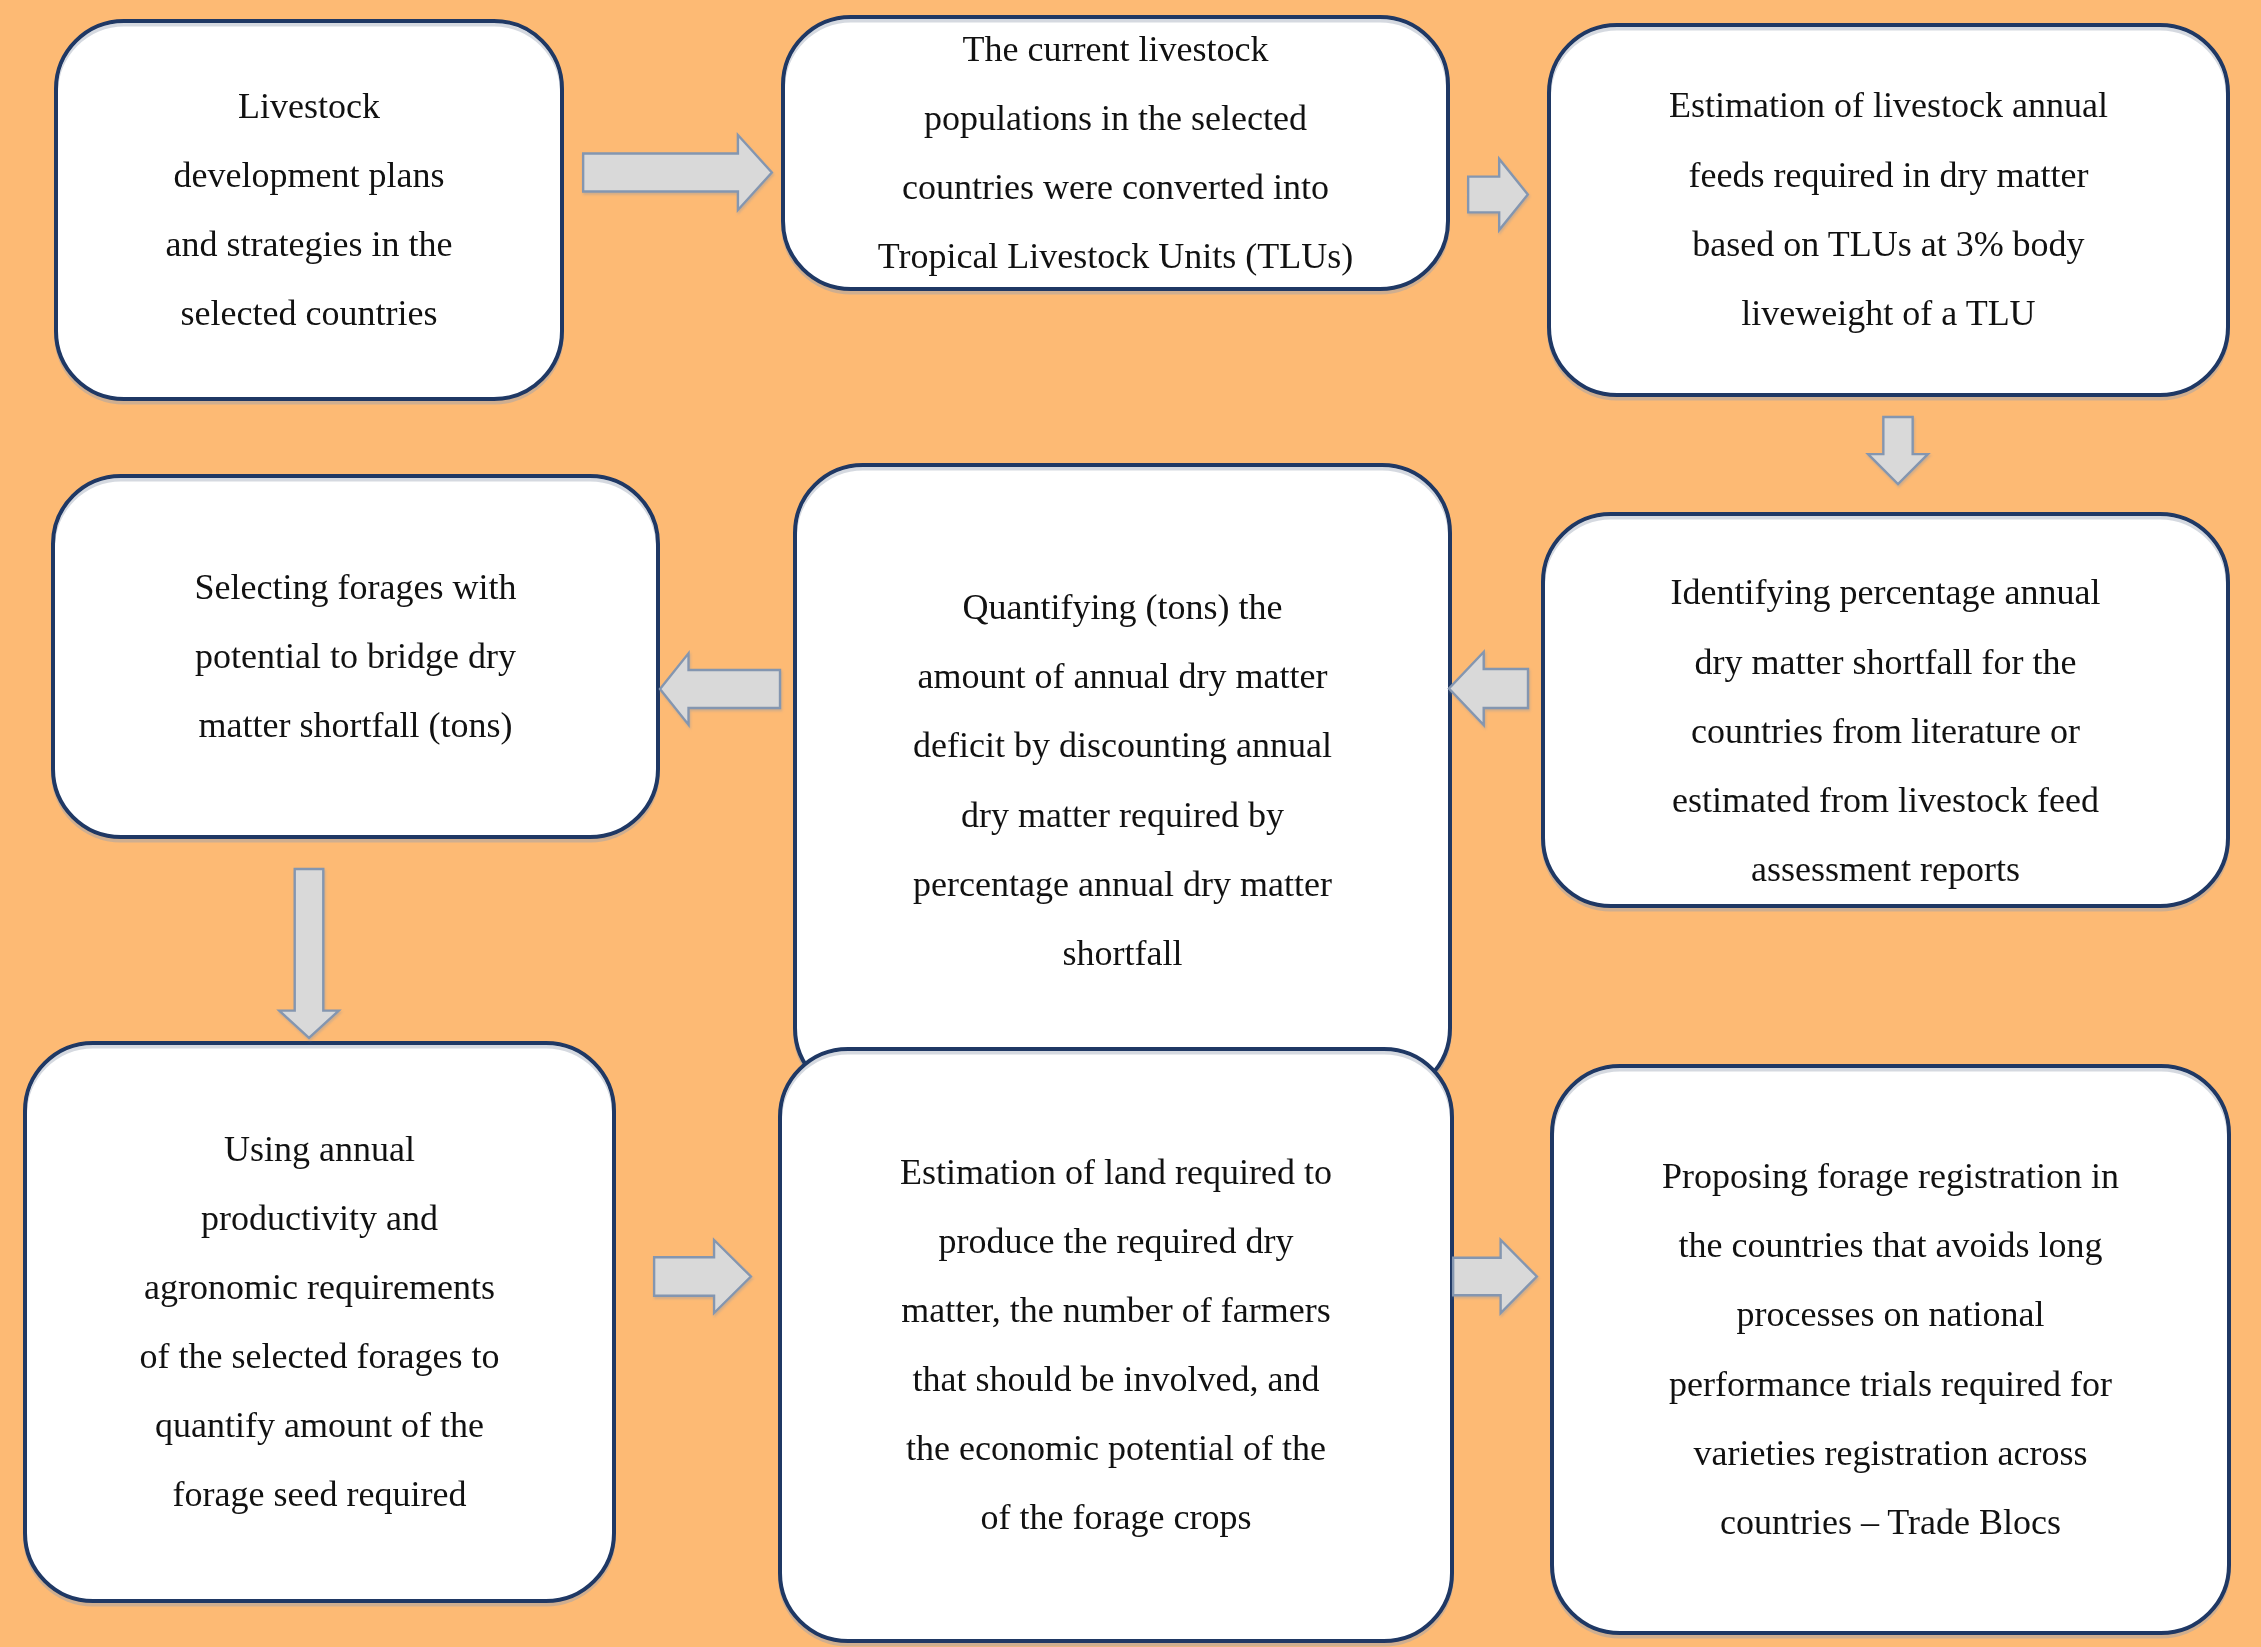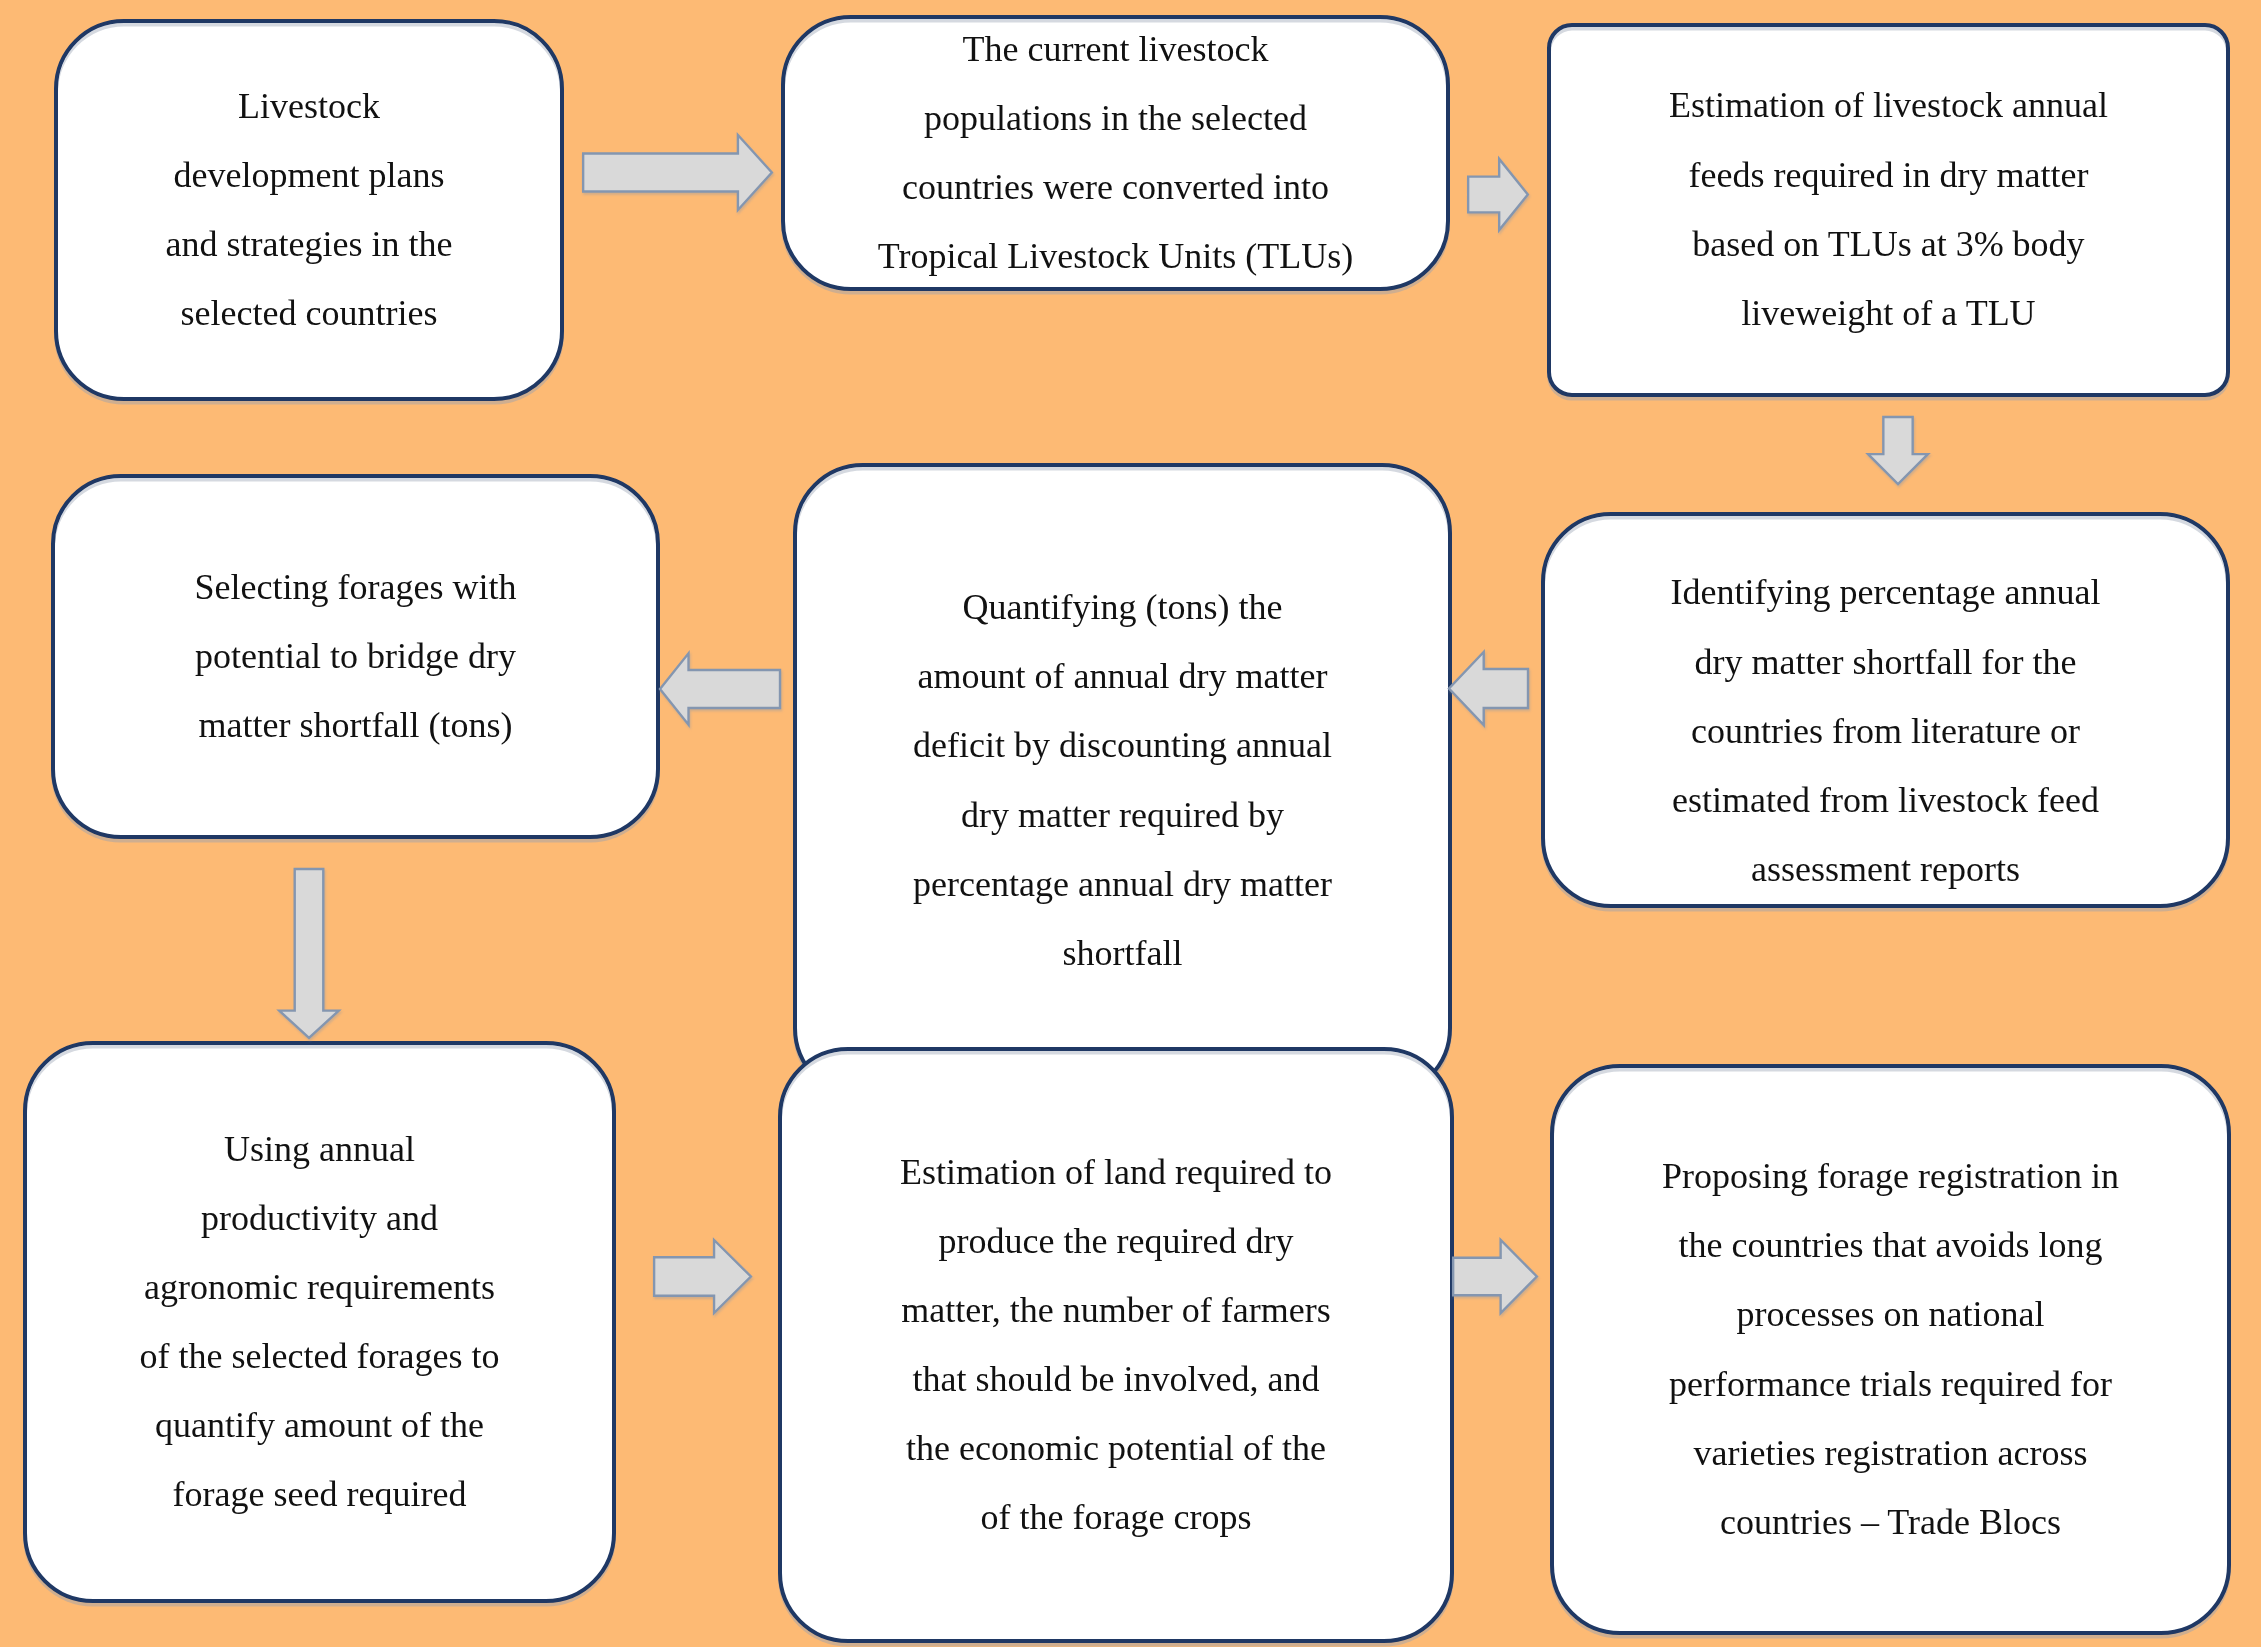--- a/index.html
+++ b/index.html
@@ -39,21 +39,21 @@
     filter: drop-shadow(1.8px 2.4px 1.2px rgba(140,150,168,0.38));
   }
   .arrow polygon {
     fill: #d9d9d9;
     stroke: #8496b0;
     stroke-width: 4;
   }
   
   .b1 { left: 54px;   top: 19px;   width: 510px;  height: 382px; }
   .b2 { left: 781px; top: 15px;   width: 669px; height: 276px; }
-  .b3 { left: 1547px; top: 22.7px;   width: 683px; height: 374px; border-radius: 25px; }
+  .b3 { left: 1547px; top: 22.7px;   width: 683px; height: 374px; }
   .b4 { left: 51px;   top: 474px;  width: 609px; height: 365px; }
   .b5 { left: 793px; top: 463px;  width: 659px; height: 635px; align-items: center; }
   .b6 { left: 1541px; top: 512px;  width: 689px; height: 396px; align-items: flex-end; }
   .b7 { left: 23px;   top: 1041px; width: 593px;  height: 562px; }
   .b8 { left: 778px; top: 1047px; width: 676px; height: 596px; }
   .b9 { left: 1550px; top: 1064px; width: 681px; height: 571px; }
   
   .a1 { left: 583px;  top: 135px;  width: 189px; height: 75px; }
   .a2 { left: 1468px; top: 159px;  width: 60px; height: 71px; }
   .a3 { left: 1868px; top: 417px;  width: 60px; height: 67px; }

